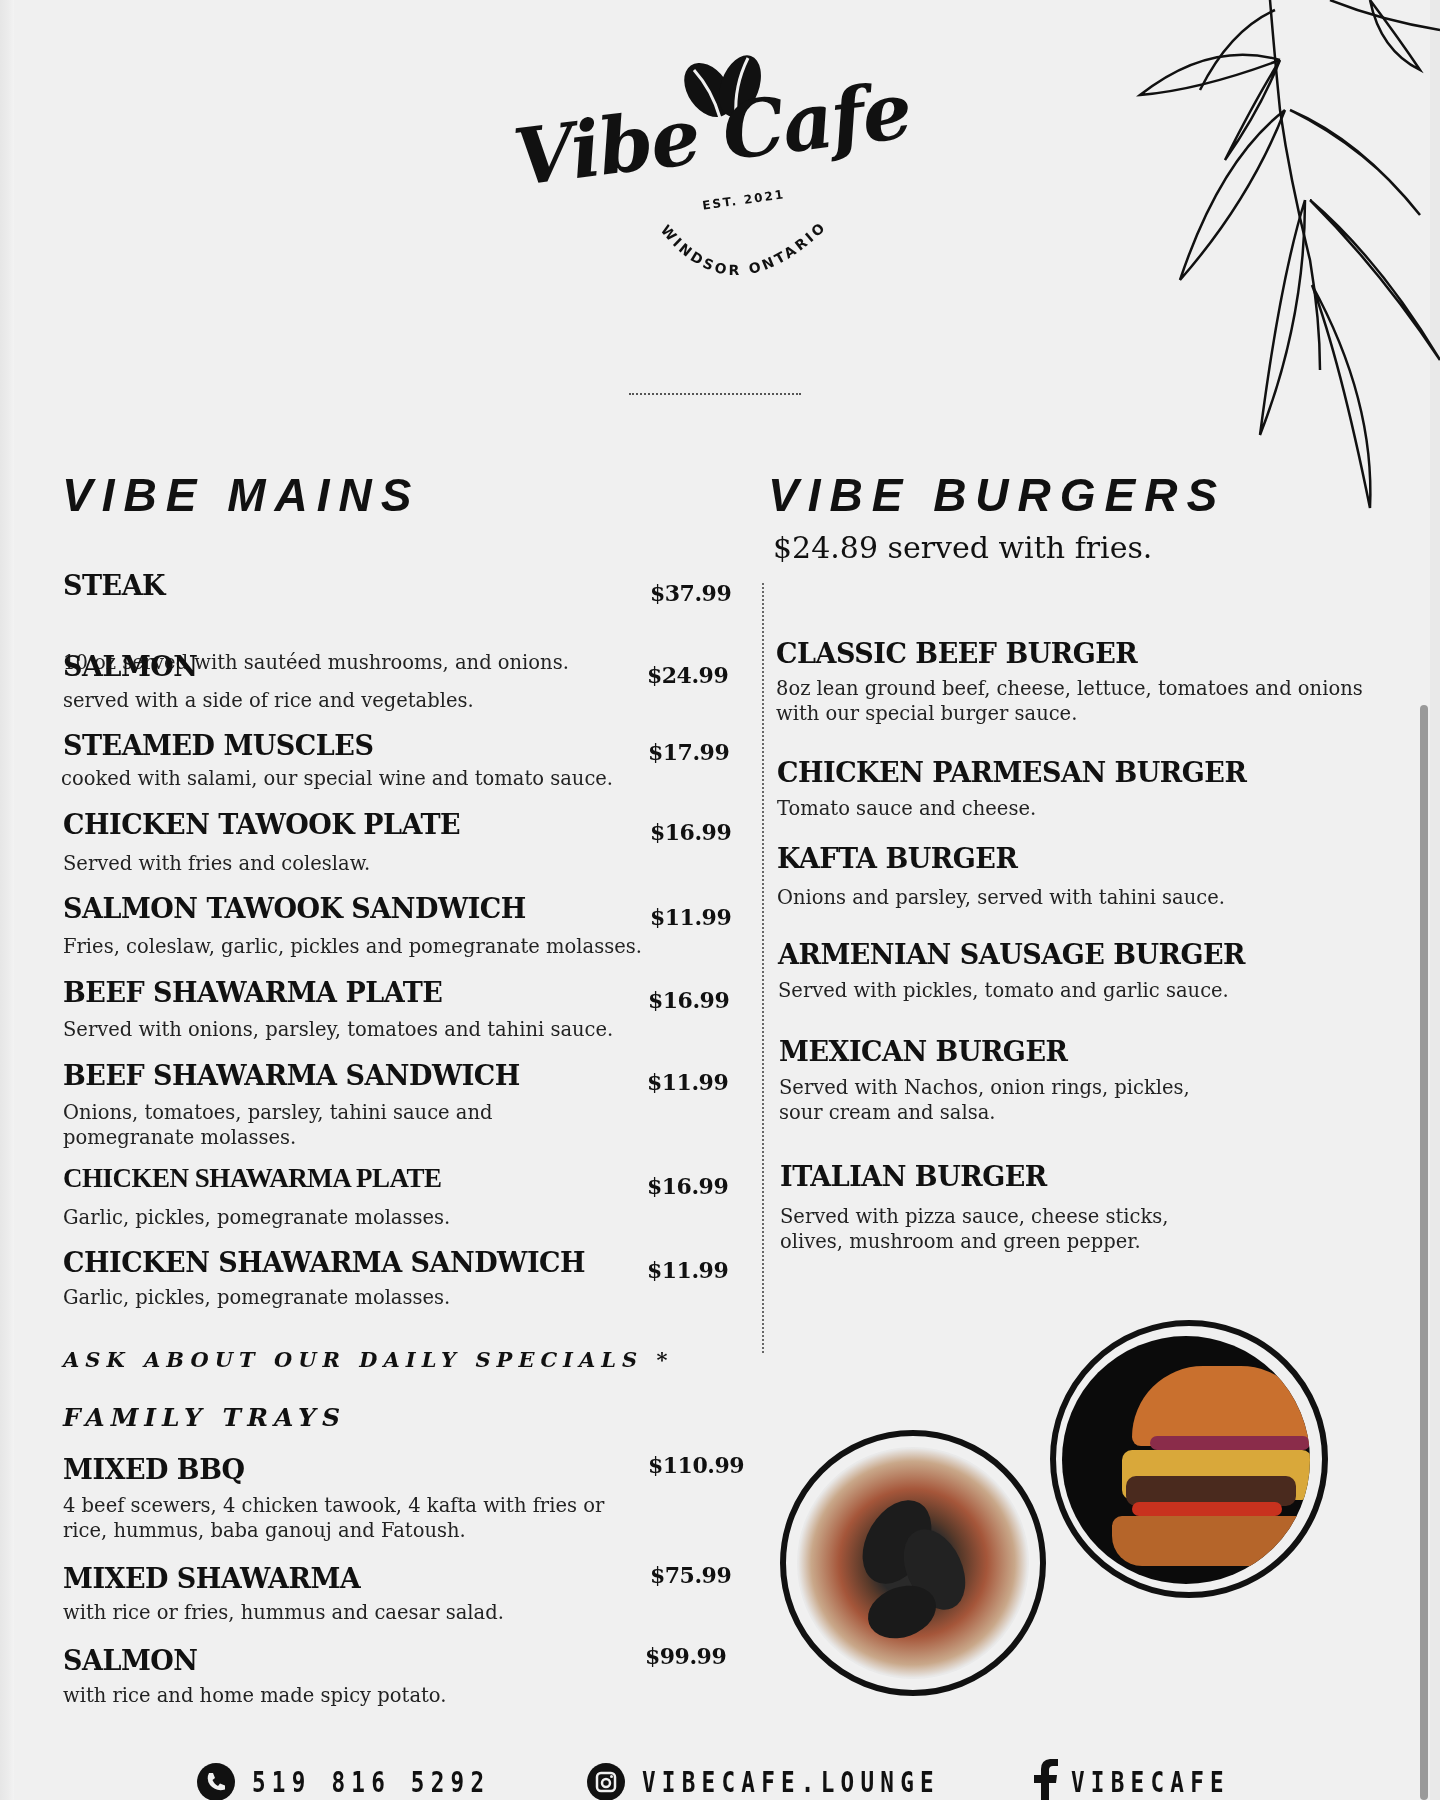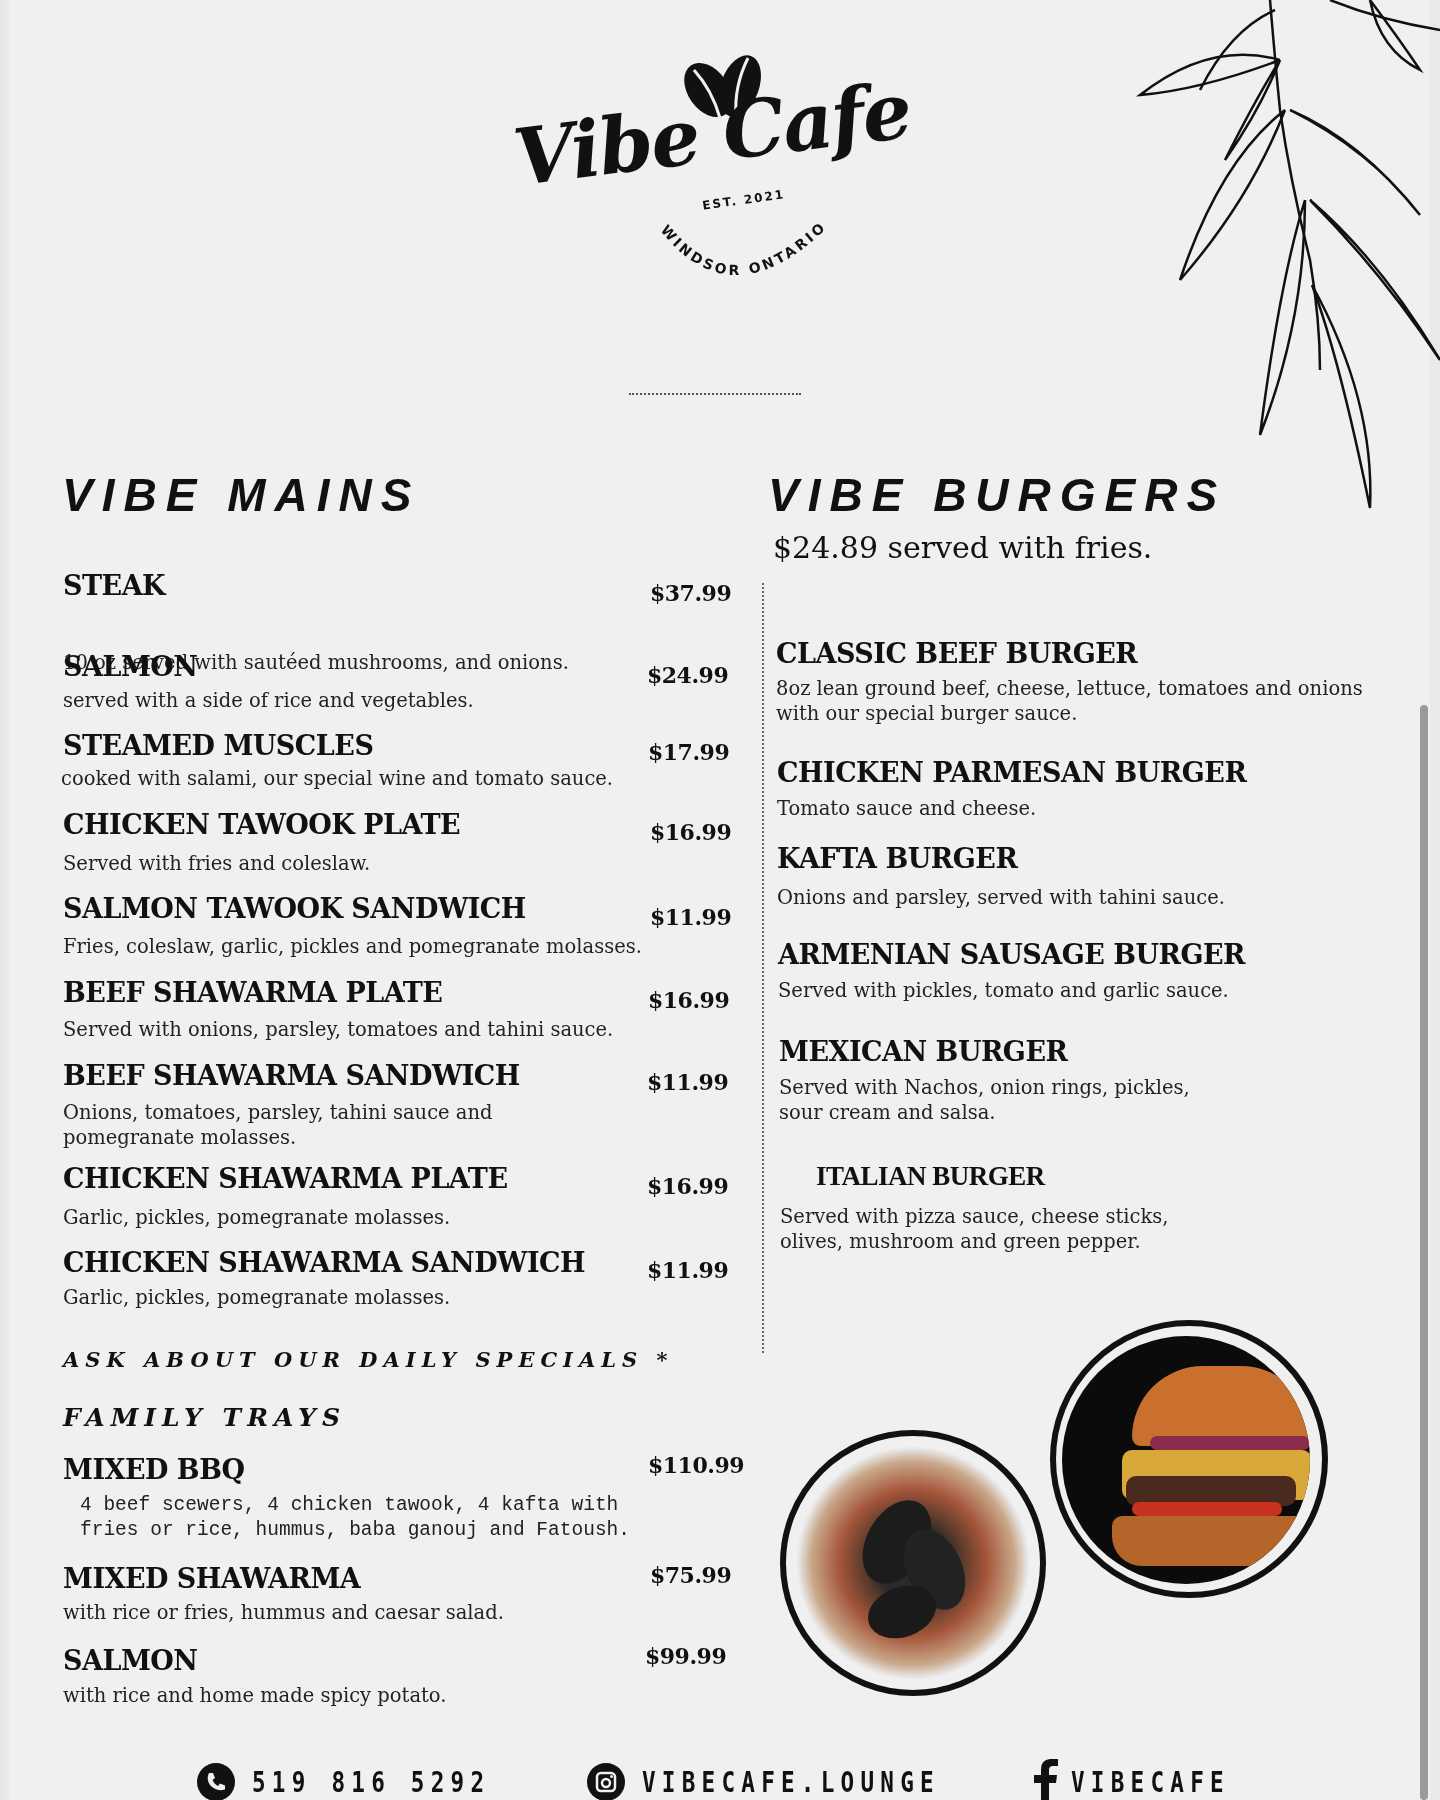--- a/index.html
+++ b/index.html
@@ -118,36 +118,36 @@
   <div class="item-desc" style="left:63px;top:934px;">Fries, coleslaw, garlic, pickles and pomegranate molasses.</div>
 
   <div class="item-name" style="left:63px;top:977px;">BEEF SHAWARMA PLATE</div>
   <div class="item-price" style="left:648px;top:987px;">$16.99</div>
   <div class="item-desc" style="left:63px;top:1017px;">Served with onions, parsley, tomatoes and tahini sauce.</div>
 
   <div class="item-name" style="left:63px;top:1060px;">BEEF SHAWARMA SANDWICH</div>
   <div class="item-price" style="left:647px;top:1069px;">$11.99</div>
   <div class="item-desc" style="left:63px;top:1100px;width:470px;">Onions, tomatoes, parsley, tahini sauce and pomegranate molasses.</div>
 
-  <div class="item-name" style="left:63px;top:1163px;">CHICKEN SHAWARMA PLATE</div>
+  <div class="item-name" style="left:63px;top:1163px;font-family:Liberation Serif, serif;">CHICKEN SHAWARMA PLATE</div>
   <div class="item-price" style="left:647px;top:1173px;">$16.99</div>
   <div class="item-desc" style="left:63px;top:1205px;">Garlic, pickles, pomegranate molasses.</div>
 
   <div class="item-name" style="left:63px;top:1247px;">CHICKEN SHAWARMA SANDWICH</div>
   <div class="item-price" style="left:647px;top:1257px;">$11.99</div>
   <div class="item-desc" style="left:63px;top:1285px;">Garlic, pickles, pomegranate molasses.</div>
 </div>
 
 <div class="sub-title" style="left:63px;top:1347px;font-size:21px;">ASK ABOUT OUR DAILY SPECIALS *</div>
 
 <div class="sub-title" style="left:63px;top:1403px;font-size:25px;">FAMILY TRAYS</div>
 <div>
   <div class="item-name" style="left:63px;top:1454px;">MIXED BBQ</div>
   <div class="item-price" style="left:648px;top:1452px;">$110.99</div>
-  <div class="item-desc" style="left:80px;top:1493px;width:560px;font-family:Liberation Mono, monospace;">4 beef scewers, 4 chicken tawook, 4 kafta with fries or rice, hummus, baba ganouj and Fatoush.</div>
+  <div class="item-desc" style="left:63px;top:1493px;width:560px;">4 beef scewers, 4 chicken tawook, 4 kafta with fries or rice, hummus, baba ganouj and Fatoush.</div>
 
   <div class="item-name" style="left:63px;top:1563px;">MIXED SHAWARMA</div>
   <div class="item-price" style="left:650px;top:1562px;">$75.99</div>
   <div class="item-desc" style="left:63px;top:1600px;">with rice or fries, hummus and caesar salad.</div>
 
   <div class="item-name" style="left:63px;top:1645px;">SALMON</div>
   <div class="item-price" style="left:645px;top:1643px;">$99.99</div>
   <div class="item-desc" style="left:63px;top:1683px;">with rice and home made spicy potato.</div>
 </div>
 
@@ -165,21 +165,21 @@
 
   <div class="item-name" style="left:777px;top:843px;">KAFTA BURGER</div>
   <div class="item-desc" style="left:777px;top:885px;">Onions and parsley, served with tahini sauce.</div>
 
   <div class="item-name" style="left:778px;top:939px;">ARMENIAN SAUSAGE BURGER</div>
   <div class="item-desc" style="left:778px;top:978px;">Served with pickles, tomato and garlic sauce.</div>
 
   <div class="item-name" style="left:779px;top:1036px;">MEXICAN BURGER</div>
   <div class="item-desc" style="left:779px;top:1075px;width:430px;">Served with Nachos, onion rings, pickles, sour cream and salsa.</div>
 
-  <div class="item-name" style="left:816px;top:1161px;font-family:Liberation Serif, serif;">ITALIAN BURGER</div>
+  <div class="item-name" style="left:780px;top:1161px;">ITALIAN BURGER</div>
   <div class="item-desc" style="left:780px;top:1204px;width:430px;">Served with pizza sauce, cheese sticks, olives, mushroom and green pepper.</div>
 </div>
 
 <div class="photo-ring" style="left:780px;top:1430px;width:254px;height:254px;"></div>
 <div class="photo" style="left:797px;top:1447px;width:232px;height:232px;
   background: radial-gradient(circle at 50% 50%, #2a2a2a 0 22%, #5a3a2a 30%, #a5563a 45%, #c9a88a 62%, #e9e9e9 70%);">
   <div style="position:absolute;left:70px;top:50px;width:60px;height:90px;border-radius:50%;background:#1c1c1c;transform:rotate(30deg);"></div>
   <div style="position:absolute;left:110px;top:80px;width:55px;height:85px;border-radius:50%;background:#222;transform:rotate(-25deg);"></div>
   <div style="position:absolute;left:80px;top:130px;width:50px;height:70px;border-radius:50%;background:#1a1a1a;transform:rotate(70deg);"></div>
 </div>

